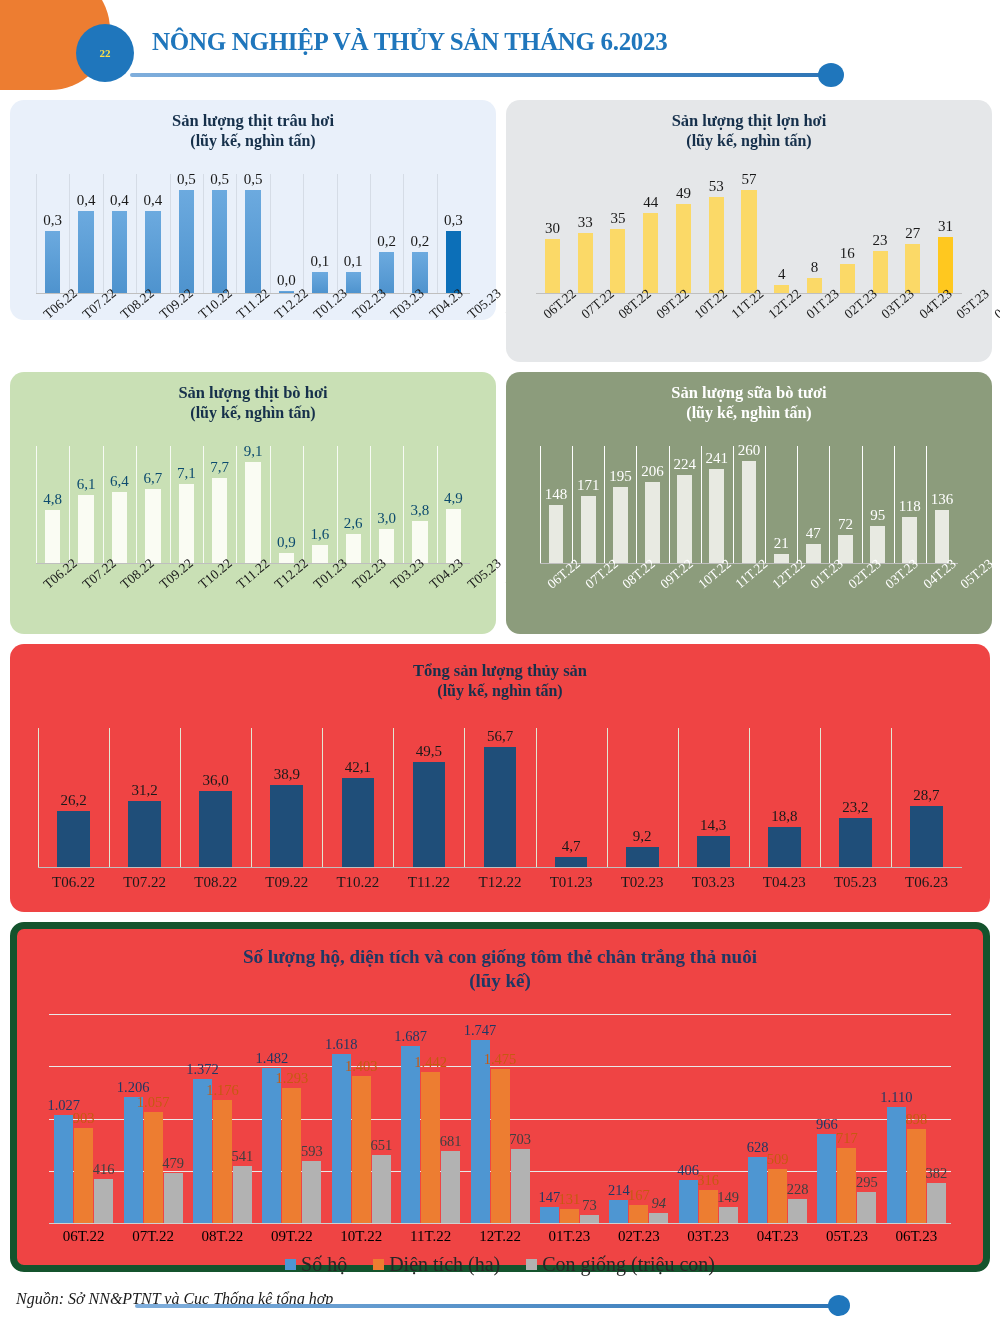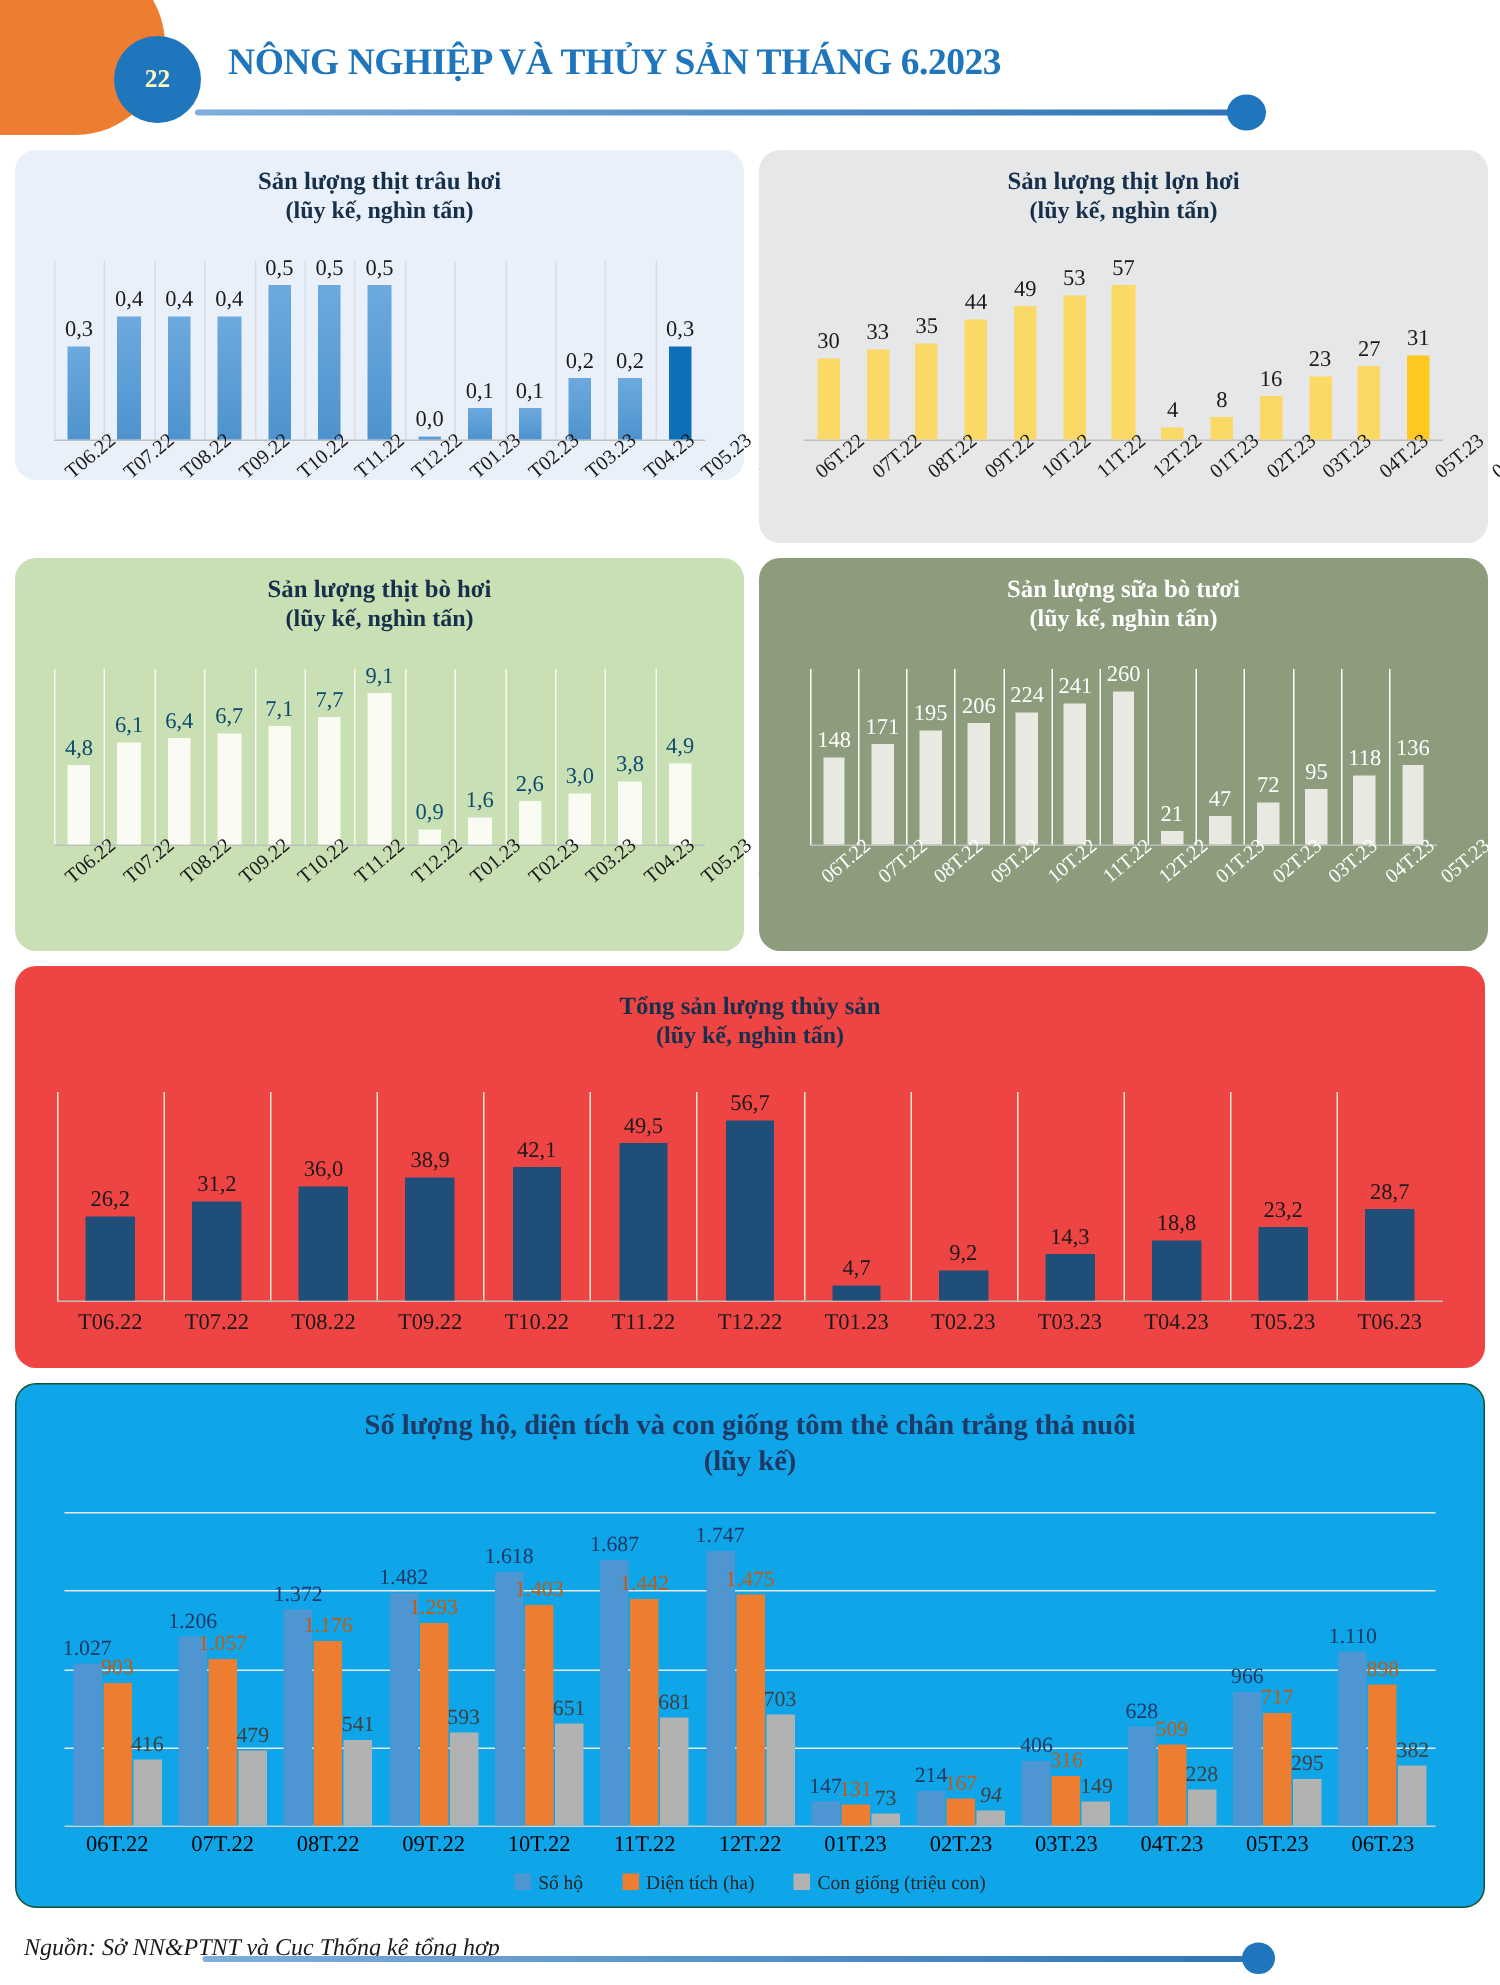--- a/index.html
+++ b/index.html
@@ -18,21 +18,21 @@
     width: 150px; height: 120px;
     background: #ED7D31;
     border-radius: 0 60px 60px 0;
   }
   .page-circle {
     position: absolute; left: 76px; top: 24px;
     width: 58px; height: 58px;
     background: #1F76BC;
     border-radius: 50%;
     display: flex; align-items: center; justify-content: center;
-    color: #fef9c3; font-size: 17px; font-weight: bold;
+    color: #fde047; font-size: 11px; font-weight: bold;
     font-family: "Liberation Serif", serif;
   }
   .header-title {
     position: absolute; left: 152px; top: 28px;
     font-size: 25px; font-weight: bold; color: #1F76BC;
     letter-spacing: -0.3px;
     font-family: "Liberation Serif", serif;
   }
   .header-rule {
     position: absolute; left: 130px; top: 73px;
@@ -60,21 +60,21 @@
     line-height: 1.28;
     font-family: "Liberation Serif", serif;
   }
   .panel-title .sub { font-size: 16px; display: block; }
 
   .p-blue  { background: #E9F0FA; }
   .p-gray  { background: #E5E7E9; }
   .p-green { background: #C9E0B5; }
   .p-olive { background: #8C9C7C; }
   .p-cream { background: #ef4444; }
-  .p-white { background: #0ea5e9; border: 1px solid #14532d; }
+  .p-white { background: #ef4444; border: 7px solid #14532d; }
 
   .t-dark  { color: #16304B; }
   .t-white { color: #FFFFFF; }
   .t-navy  { color: #1F3864; }
 
   
   .plot { position: relative; }
   .bars {
     display: flex; align-items: flex-end;
     justify-content: space-around;
@@ -157,21 +157,21 @@
     font-family: "Liberation Serif", serif;
   }
   .g-bar.s0 .g-val { color: #1F3864; }
   .g-bar.s1 .g-val { color: #C55A11; }
   .g-bar.s2 .g-val { color: #404040; }
 
   .legend {
     display: flex; justify-content: center; align-items: center;
     gap: 26px; margin-top: 8px;
   }
-  .legend-item { display: flex; align-items: center; gap: 5px; font-size: 13px; color: #262626; }
+  .legend-item { display: flex; align-items: center; gap: 5px; font-size: 20px; color: #262626; }
   .swatch { width: 11px; height: 11px; display: inline-block; }
 
   
   .footer { position: relative; height: 46px; padding: 8px 0 0 16px; }
   .source {
     font-style: italic; font-size: 16px; color: #1a1a1a;
     font-family: "Liberation Serif", serif;
   }
   .footer-rule {
     position: absolute; left: 135px; top: 22px;

